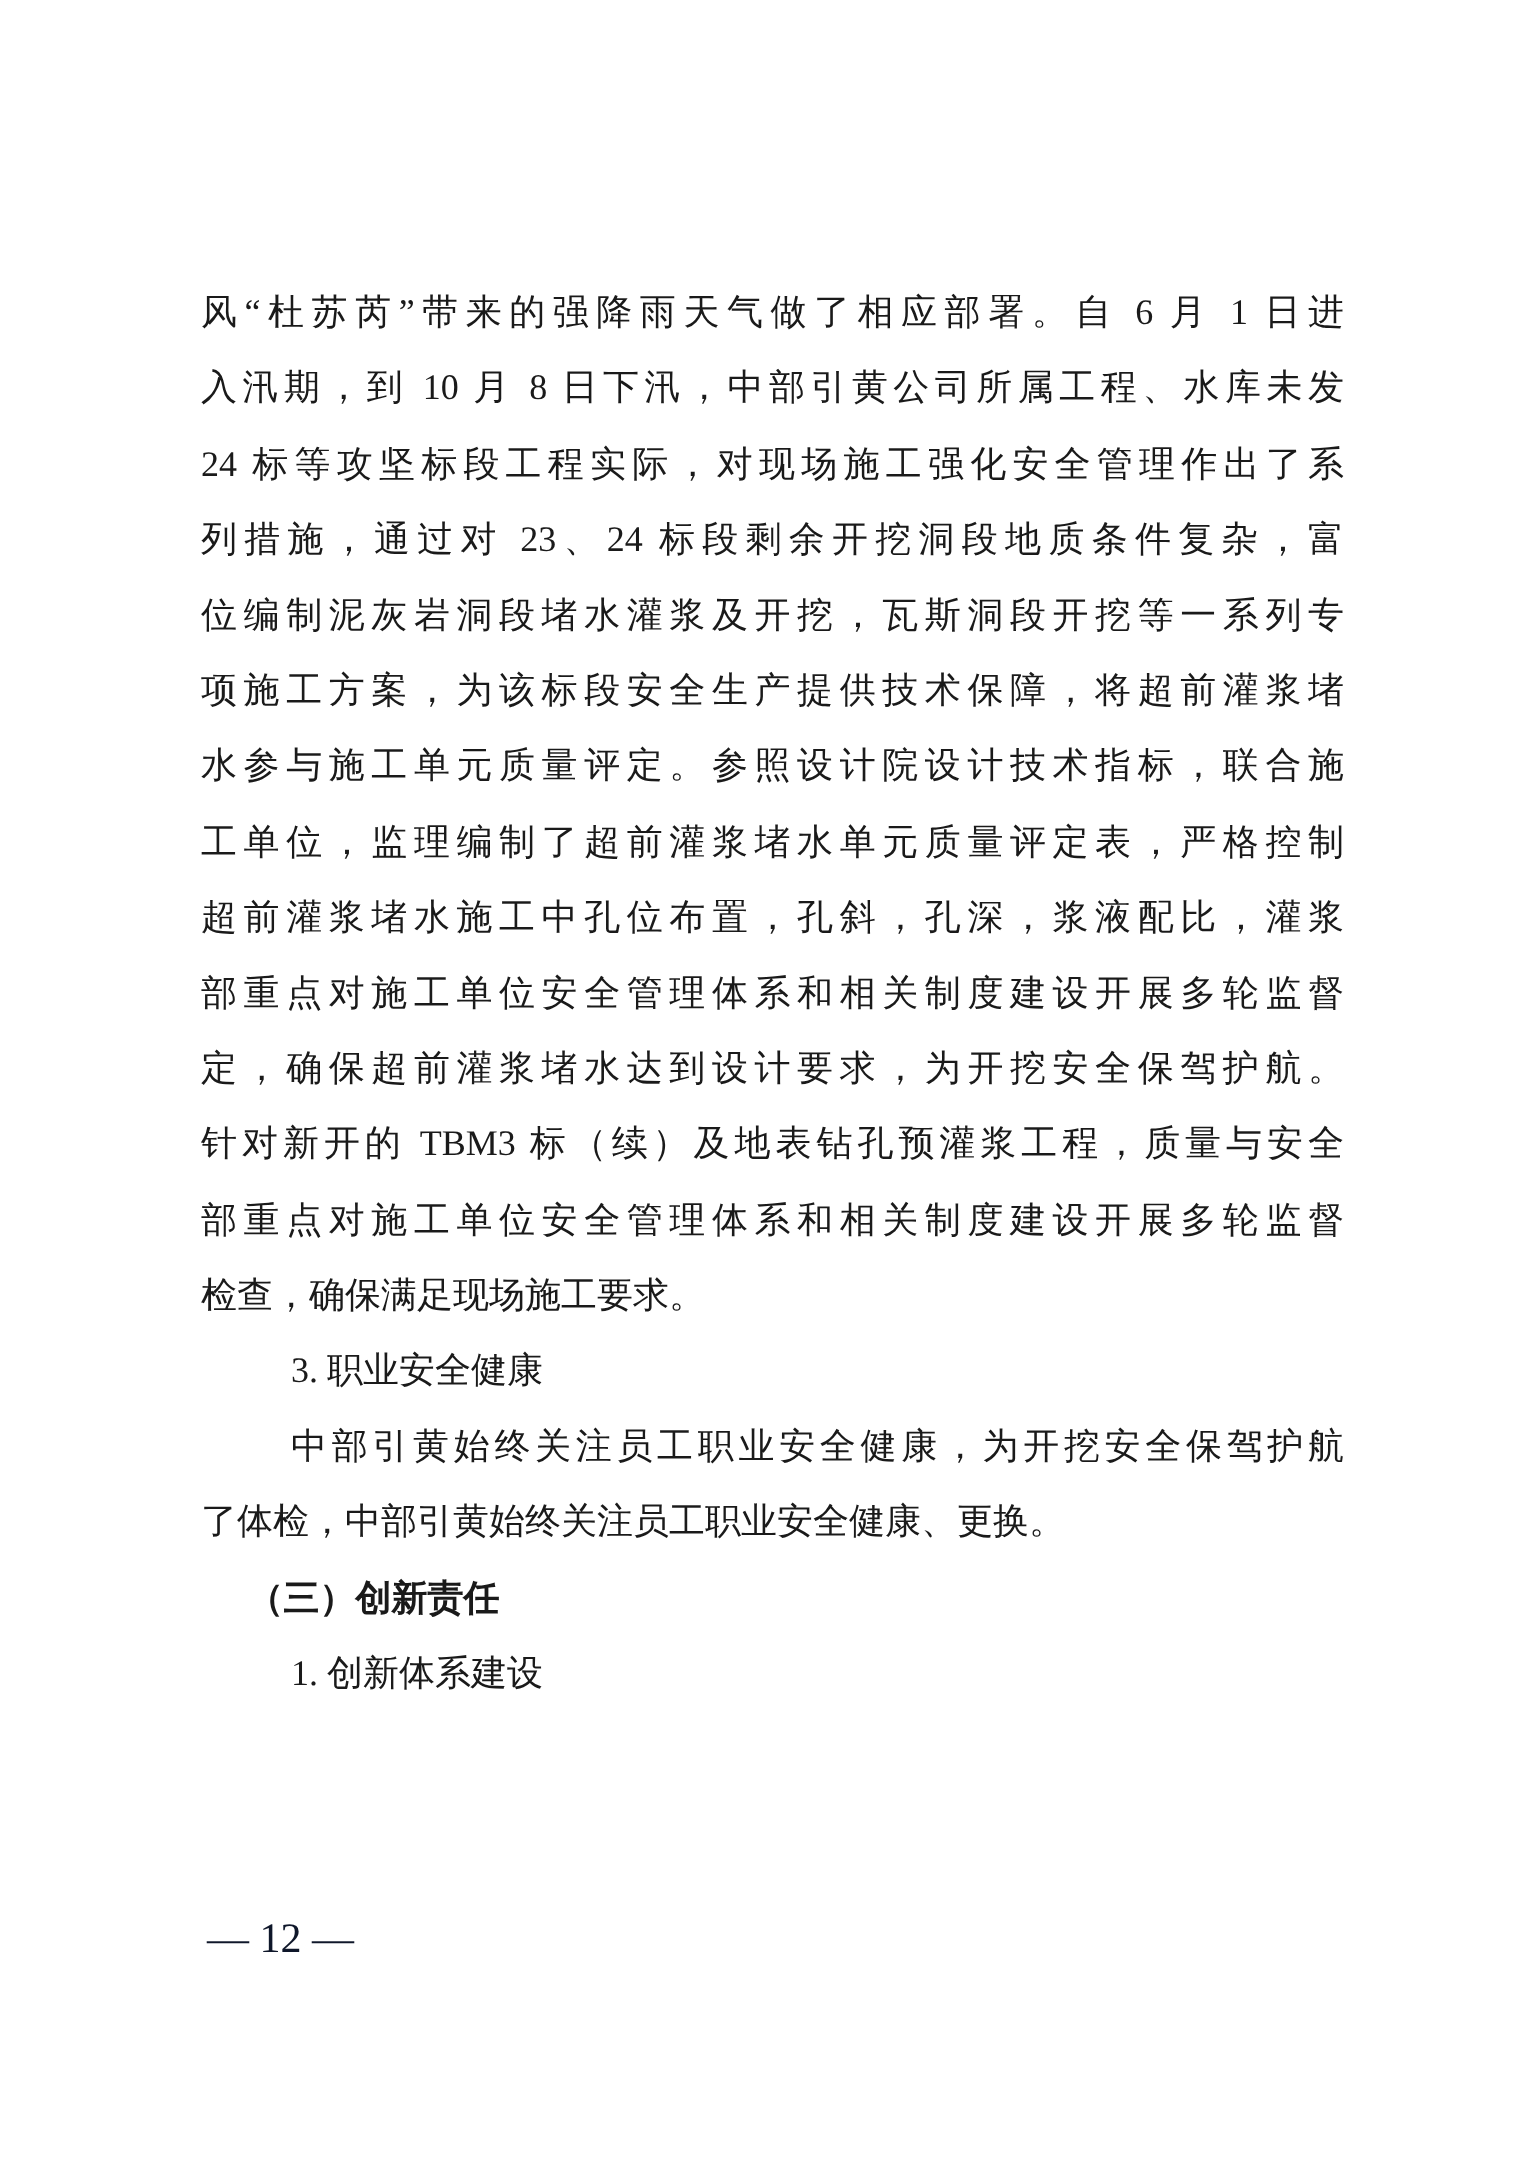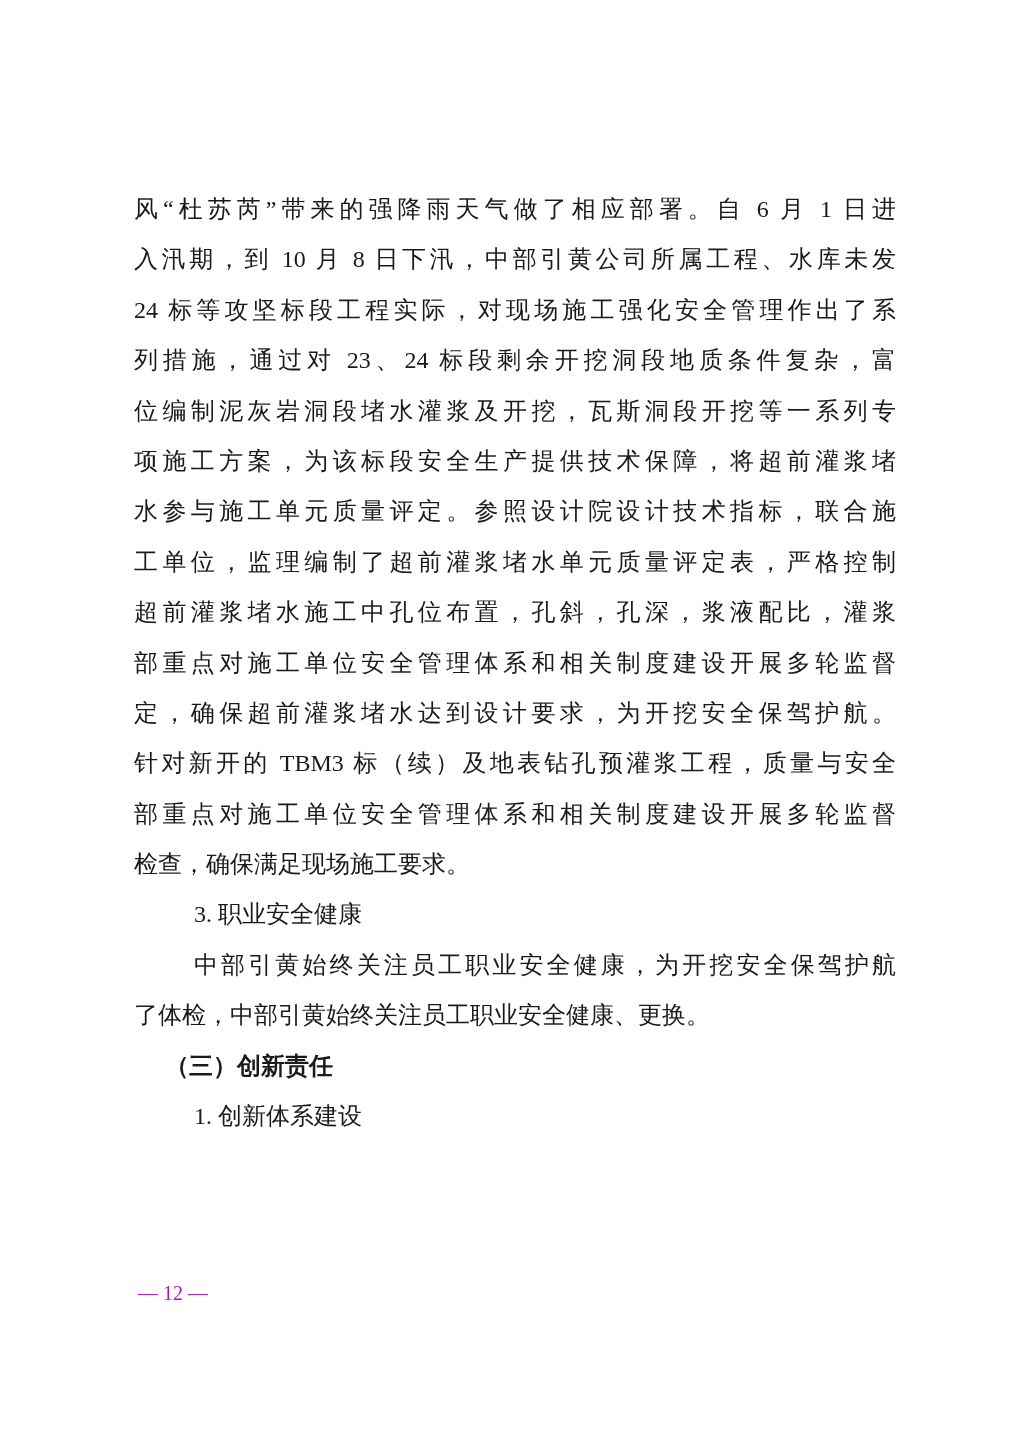--- a/index.html
+++ b/index.html
@@ -34,23 +34,23 @@
     text-align-last: justify;
     text-justify: inter-character;
   }
   .line.ind1 { padding-left: 31px; }
   .line.ind2 { padding-left: 60px; }
   .line.kai  { font-weight: 700; }
   .page-number {
     position: absolute;
     left: 138px;
     top: 1276px;
-    font-size: 20px;
+    font-size: 28px;
     line-height: 34px;
-    color: #a21caf;
+    color: #0f172a;
   }
 </style>
 </head>
 <body>
 
 <div class="page">
   <div class="text-block">
       <div class="line just">风“杜苏芮”带来的强降雨天气做了相应部署。自 6 月 1 日进</div>
       <div class="line just">入汛期，到 10 月 8 日下汛，中部引黄公司所属工程、水库未发</div>
       <div class="line just">24 标等攻坚标段工程实际，对现场施工强化安全管理作出了系</div>

